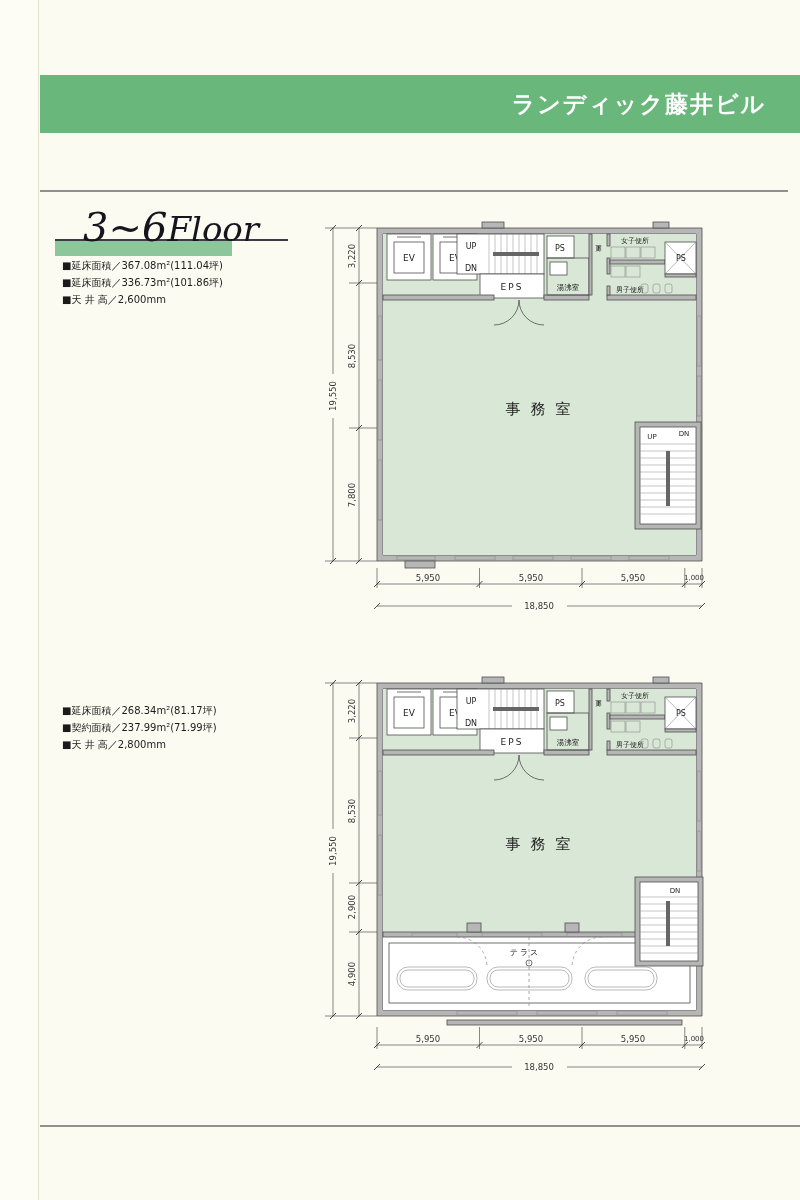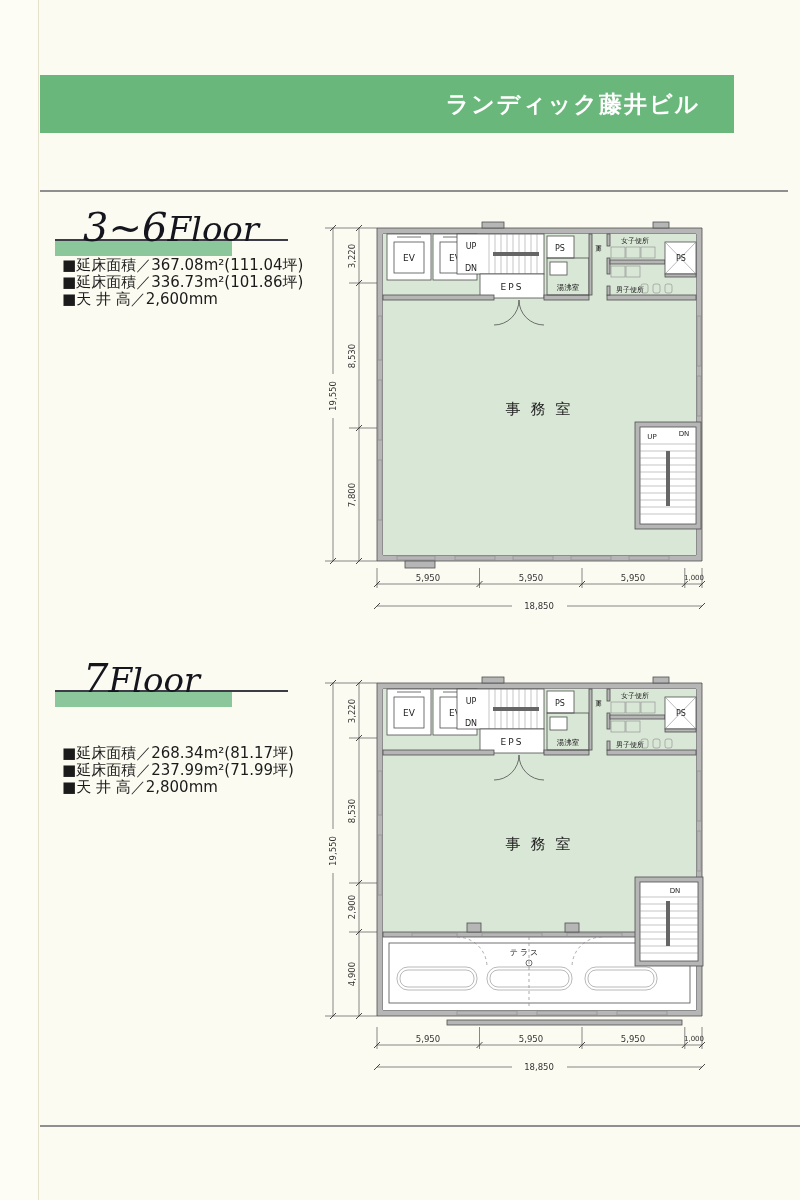--- a/index.html
+++ b/index.html
@@ -1,34 +1,34 @@
 <!DOCTYPE html>
 <html><head>
 <meta charset="utf-8">
 <style>
   html,body{margin:0;padding:0;}
   body{width:800px;height:1200px;background:#fcfbf2;font-family:"DejaVu Sans",sans-serif;}
   .page{position:relative;width:800px;height:1200px;overflow:hidden;}
   .page-edge{position:absolute;left:0;top:0;width:38px;height:1200px;background:#fdfdf6;border-right:1px solid #e4e1cd;}
   
-  .banner{position:absolute;left:40px;top:75px;width:694px;height:58px;background:#69b77b;
+  .banner{position:absolute;left:40px;top:75px;width:760px;height:58px;background:#69b77b;
           display:flex;align-items:center;justify-content:flex-end;padding-right:34px;box-sizing:border-box;}
   .banner .title{color:#ffffff;font-size:23px;font-weight:bold;letter-spacing:2px;font-family:"DejaVu Sans",sans-serif;}
   .rule-top{position:absolute;left:40px;top:190px;width:748px;height:2px;background:#8f8f8f;}
   .rule-bottom{position:absolute;left:40px;top:1125px;width:760px;height:2px;background:#8f8f8f;}
   
   .floor-title{position:absolute;left:55px;width:320px;height:50px;}
   .ft-rule{position:absolute;left:0;top:27px;width:233px;height:1.5px;background:#3c3c46;}
   .ft-bar{position:absolute;left:0;top:29px;width:177px;height:15px;background:#8cc79b;}
   .ft-text{position:absolute;left:28px;top:-8px;font-family:"DejaVu Serif",serif;font-style:italic;color:#15151d;white-space:nowrap;}
   .ft-num{font-size:40px;}
   .ft-word{font-size:34px;}
   
   .specs{position:absolute;left:62px;margin:0;padding:0;list-style:none;
-         font-size:15px;line-height:17px;color:#1b1b1b;}
+         font-size:10px;line-height:17px;color:#1b1b1b;}
   
   .plan{position:absolute;left:297px;}
   .wall{fill:#b6b6b6;stroke:#4f4f4f;stroke-width:0.8;}
   .white{fill:#ffffff;stroke:#4f4f4f;stroke-width:0.8;}
   .thin{fill:none;stroke:#4f4f4f;stroke-width:0.8;}
   .lite{fill:none;stroke:#8a8a8a;stroke-width:0.6;}
   .tread{stroke:#8a8a8a;stroke-width:0.5;}
   .dim{stroke:#555;stroke-width:0.7;fill:none;}
   .tick{stroke:#333;stroke-width:0.9;}
   .dimtxt{font-family:"DejaVu Sans",sans-serif;font-size:8.5px;fill:#333;}
@@ -219,30 +219,23 @@
       <text class="dimtxt" text-anchor="middle" x="336" y="365">5,950</text>
       <text class="dimtxt-sm" text-anchor="middle" x="397" y="364">1,000</text>
       <line class="dim" x1="80" y1="390" x2="215" y2="390"></line>
       <line class="dim" x1="270" y1="390" x2="405" y2="390"></line>
       <line class="tick" x1="77" y1="393" x2="83" y2="387"></line>
       <line class="tick" x1="402" y1="393" x2="408" y2="387"></line>
       <text class="dimtxt" text-anchor="middle" x="242" y="393">18,850</text>
     </g>
   </svg>
 
-  <div class="floor-title" style="top:663px;">
-    <div class="ft-rule"></div>
-    <div class="ft-bar"></div>
-    <div class="ft-text">
-      <span class="ft-num">7</span><span class="ft-word">Floor</span>
-    </div>
-  </div>
-  <ul class="specs" style="top:745px;">
+  <ul class="specs" style="top:702px;">
     <li>■延床面積／268.34m²(81.17坪)</li>
-    <li>■延床面積／237.99m²(71.99坪)</li>
+    <li>■契約面積／237.99m²(71.99坪)</li>
     <li>■天 井 高／2,800mm</li>
   </ul>
 
   <svg class="plan" style="top:671px;" width="420" height="410" viewBox="0 0 420 410">
 
     <g>
       <path class="wall" fill-rule="evenodd" d="M80,12 h325 v333 h-325 Z M86,18 h313 v321 h-313 Z"></path>
       <rect x="86" y="18" width="313" height="248" fill="#d9e7d6"></rect>
       <rect x="86" y="266" width="313" height="73" fill="#ffffff"></rect>
       <rect class="wall" x="185" y="6" width="22" height="6"></rect>

